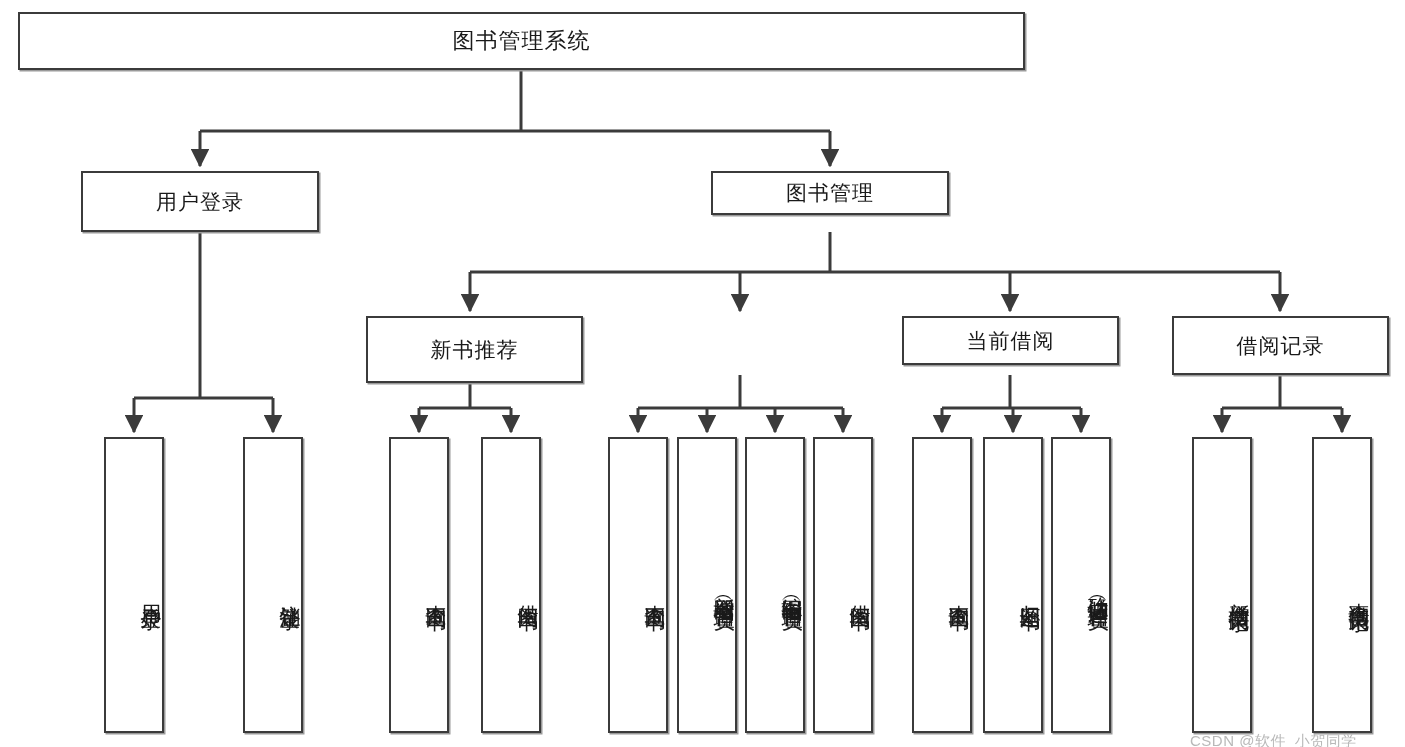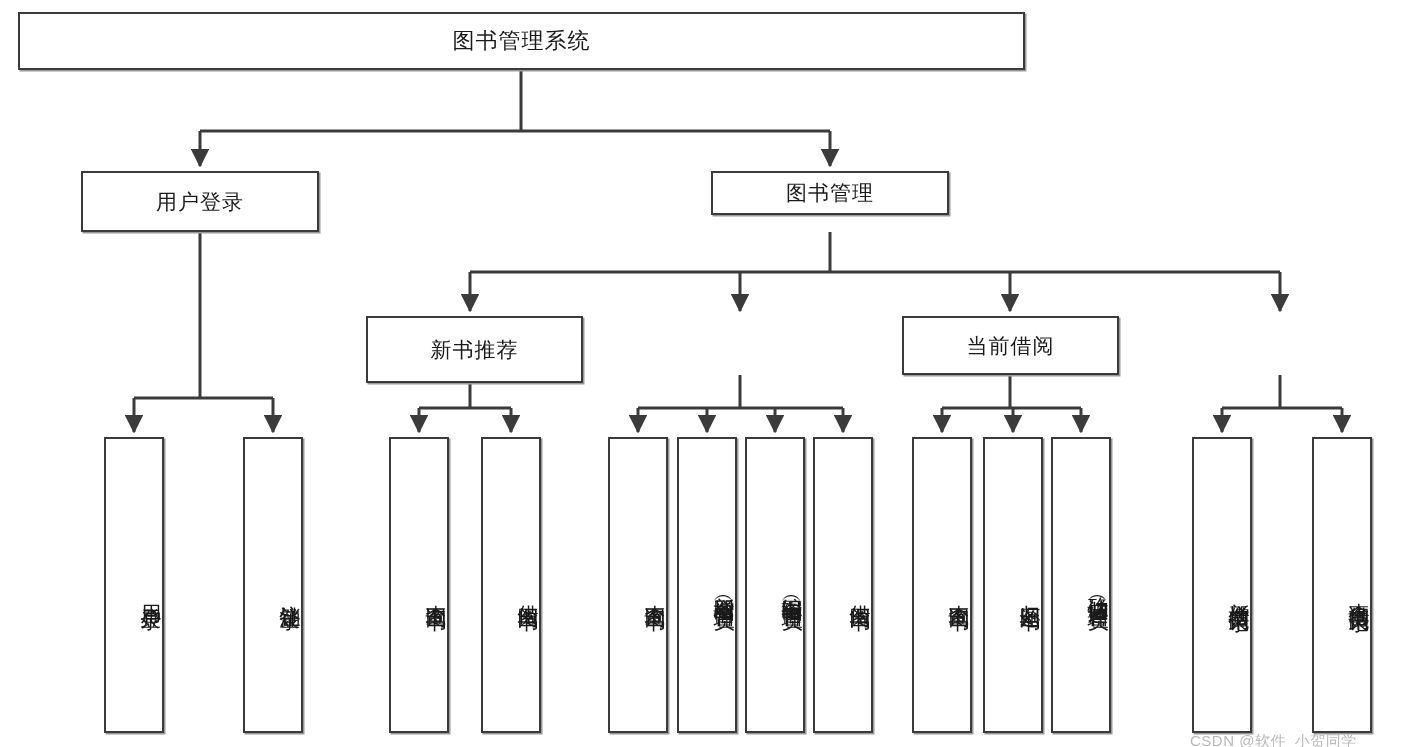--- a/index.html
+++ b/index.html
@@ -123,21 +123,22 @@
       <path d="M 1342 408 L 1342 432" marker-end="url(#arrow)"></path>
     </g>
   </svg>
 
   <div class="node node-root" id="n-root" style="left: 18px; top: 12px; width: 1007px; height: 58px;">图书管理系统</div>
 
   <div class="node node-h" id="n-l2-0" style="left: 81px; top: 171px; width: 238px; height: 61px;">用户登录</div>
   <div class="node node-h" id="n-l2-1" style="left: 711px; top: 171px; width: 238px; height: 44px;">图书管理</div>
 
   <div class="node node-h" id="n-l3-0" style="left: 366px; top: 316px; width: 217px; height: 67px;">新书推荐</div>
-  <div class="node node-h" id="n-l3-2" style="left: 902px; top: 316px; width: 217px; height: 59px;">当前借阅</div>
+  <div class="node node-h" id="n-l3-2" style="left: 902px; top: 316px; width: 217px; height: 49px;">当前借阅</div>
+  <div class="node node-h" id="n-l3-3" style="left: 1172px; top: 316px; width: 217px; height: 59px;">借阅记录</div>
 
   <div class="node node-v" id="n-lf-0" style="left: 104px; top: 437px; width: 60px; height: 296px;">用户登录</div>
   <div class="node node-v" id="n-lf-1" style="left: 243px; top: 437px; width: 60px; height: 296px;">注销登录</div>
   <div class="node node-v" id="n-lf-2" style="left: 389px; top: 437px; width: 60px; height: 296px;">查询图书</div>
   <div class="node node-v" id="n-lf-3" style="left: 481px; top: 437px; width: 60px; height: 296px;">借阅图书</div>
   <div class="node node-v" id="n-lf-4" style="left: 608px; top: 437px; width: 60px; height: 296px;">查询图书</div>
   <div class="node node-v tall" id="n-lf-5" style="left: 677px; top: 437px; width: 60px; height: 296px;">新增图书（管理员）</div>
   <div class="node node-v tall" id="n-lf-6" style="left: 745px; top: 437px; width: 60px; height: 296px;">编辑图书（管理员）</div>
   <div class="node node-v" id="n-lf-7" style="left: 813px; top: 437px; width: 60px; height: 296px;">借阅图书</div>
   <div class="node node-v" id="n-lf-8" style="left: 912px; top: 437px; width: 60px; height: 296px;">查询图书</div>

